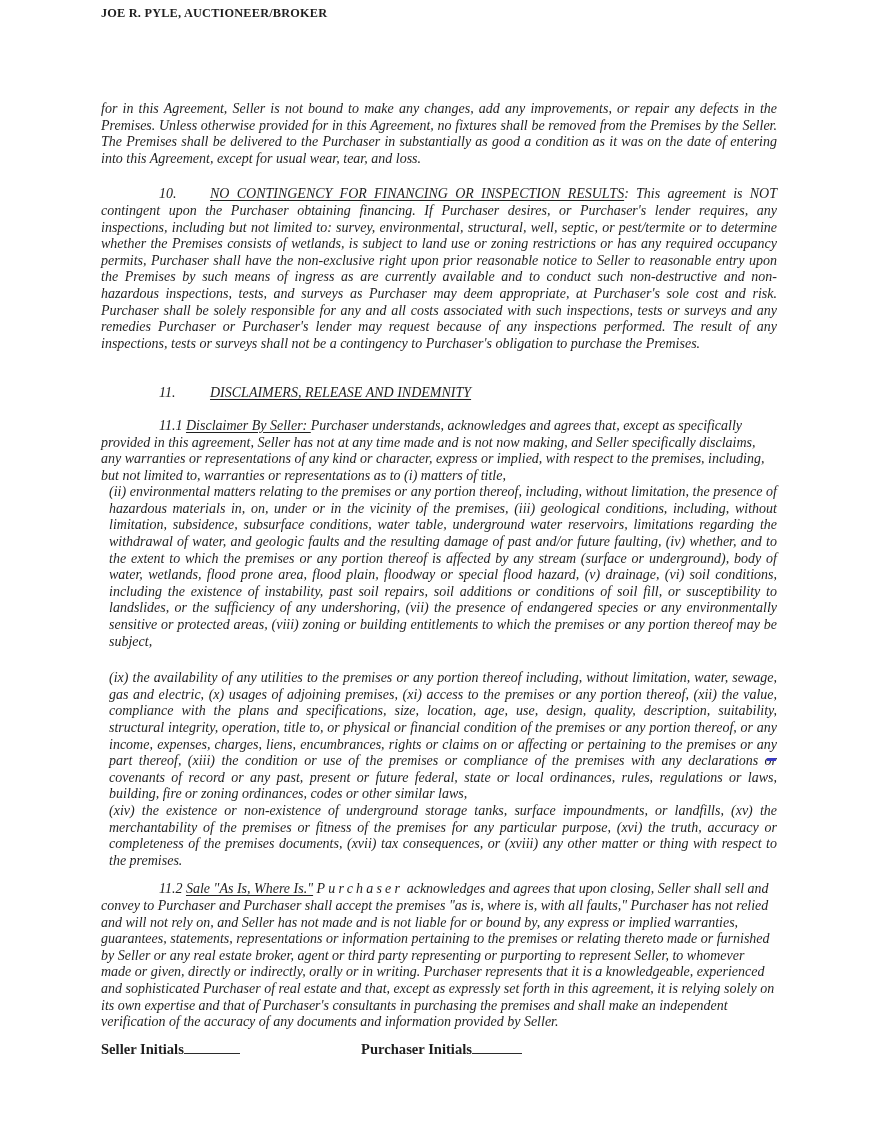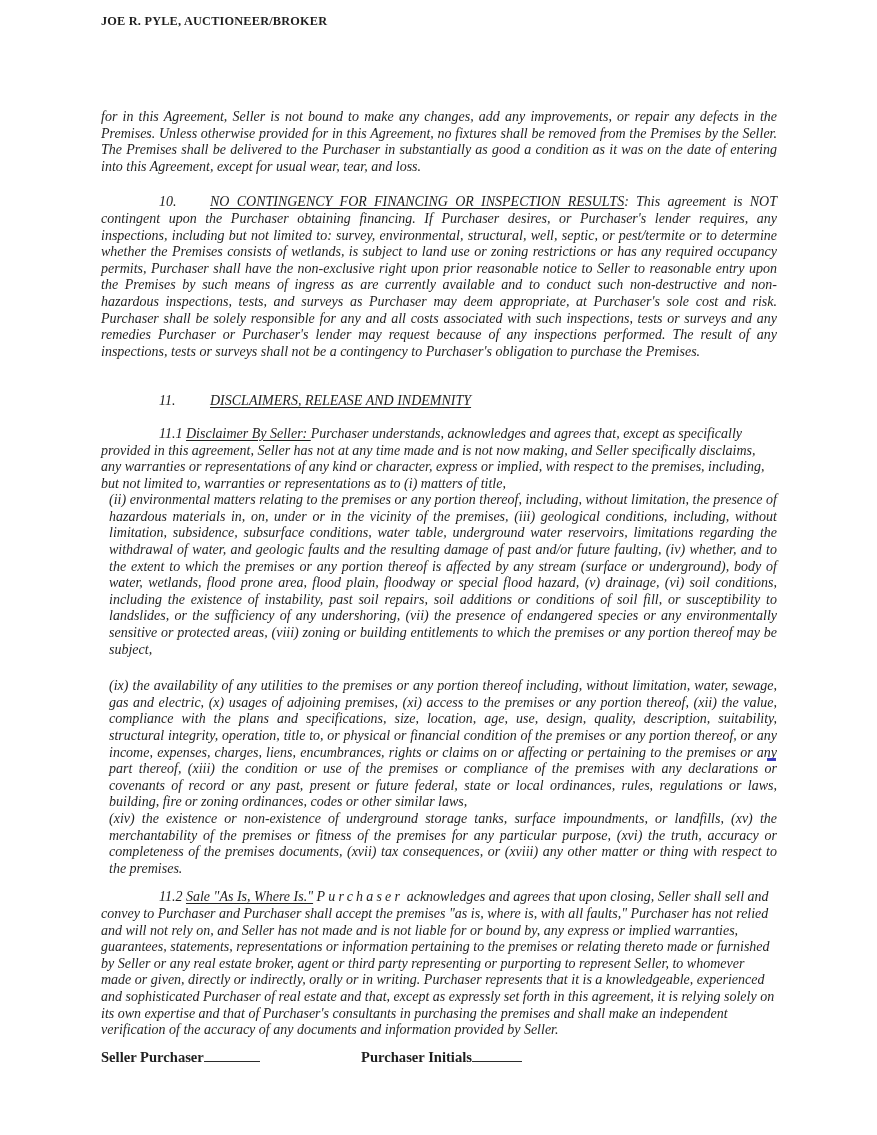--- a/index.html
+++ b/index.html
@@ -6,21 +6,21 @@
   body {
     width: 877px;
     height: 1135px;
     background: #ffffff;
     font-family: "Liberation Serif", "DejaVu Serif", serif;
     color: #1f1f1f;
     position: relative;
     overflow: hidden;
   }
   .page {
-    padding: 14px 100px 0 101px;
+    padding: 6px 100px 0 101px;
     box-sizing: border-box;
     width: 877px;
   }
   .doc-header {
     font-weight: bold;
     font-size: 12.3px;
     letter-spacing: 0.2px;
     margin: 0;
   }
   .para {
@@ -85,19 +85,19 @@
 
   <p class="para hang">(ii) environmental matters relating to the premises or any portion thereof, including, without limitation, the presence of hazardous materials in, on, under or in the vicinity of the premises, (iii) geological conditions, including, without limitation, subsidence, subsurface conditions, water table, underground water reservoirs, limitations regarding the withdrawal of water, and geologic faults and the resulting damage of past and/or future faulting, (iv) whether, and to the extent to which the premises or any portion thereof is affected by any stream (surface or underground), body of water, wetlands, flood prone area, flood plain, floodway or special flood hazard, (v) drainage, (vi) soil conditions, including the existence of instability, past soil repairs, soil additions or conditions of soil fill, or susceptibility to landslides, or the sufficiency of any undershoring, (vii) the presence of endangered species or any environmentally sensitive or protected areas, (viii) zoning or building entitlements to which the premises or any portion thereof may be subject,</p>
 
   <p class="para hang p-block3">(ix) the availability of any utilities to the premises or any portion thereof including, without limitation, water, sewage, gas and electric, (x) usages of adjoining premises,  (xi) access to the premises or any portion thereof, (xii) the value, compliance with the plans and specifications, size, location, age, use, design, quality, description, suitability, structural integrity, operation, title to, or physical or financial condition of the premises or any portion thereof, or any income, expenses, charges, liens, encumbrances, rights or claims on or affecting or pertaining to the premises or any part thereof, (xiii) the condition or use of the premises or compliance of the premises with any declarations or covenants of record or any past, present or future federal, state or local ordinances, rules, regulations or laws, building, fire or zoning ordinances, codes or other similar laws,</p>
 
   <p class="para hang">(xiv) the existence or non-existence of underground storage tanks, surface impoundments, or landfills, (xv) the merchantability of the premises or fitness of the premises for any particular purpose, (xvi) the truth, accuracy or completeness of the premises documents, (xvii) tax consequences, or (xviii) any other matter or thing with respect to the premises.</p>
 
   <p class="para left indent1 p-11-2"><span>11.2 </span><u>Sale "As Is, Where Is."</u> <span class="spaced">Purchaser</span> <span>acknowledges and agrees that upon closing, Seller shall sell and convey to Purchaser and Purchaser shall accept the premises "as is, where is, with all faults," Purchaser has not relied and will not rely on, and Seller has not made and is not liable for or bound by, any express or implied warranties, guarantees, statements, representations or information pertaining to the premises or relating thereto made or furnished by Seller or any real estate broker, agent or third party representing or purporting to represent Seller, to whomever made or given, directly or indirectly, orally or in writing. Purchaser represents that it is a knowledgeable, experienced and sophisticated Purchaser of real estate and that, except as expressly set forth in this agreement, it is relying solely on its own expertise and that of Purchaser's consultants in purchasing the premises and shall make an independent verification of the accuracy of any documents and information provided by Seller.</span></p>
 
   <div class="initials-row">
-    <div class="initials-cell"><span>Seller Purchaser</span><span class="sigline"></span></div>
+    <div class="initials-cell"><span>Seller Initials</span><span class="sigline"></span></div>
     <div><span>Purchaser Initials</span><span class="sigline short"></span></div>
   </div>
 
 </div>
 
 <div class="margin-mark" style="background: rgb(59, 59, 196);"></div>
 
 </body></html>

